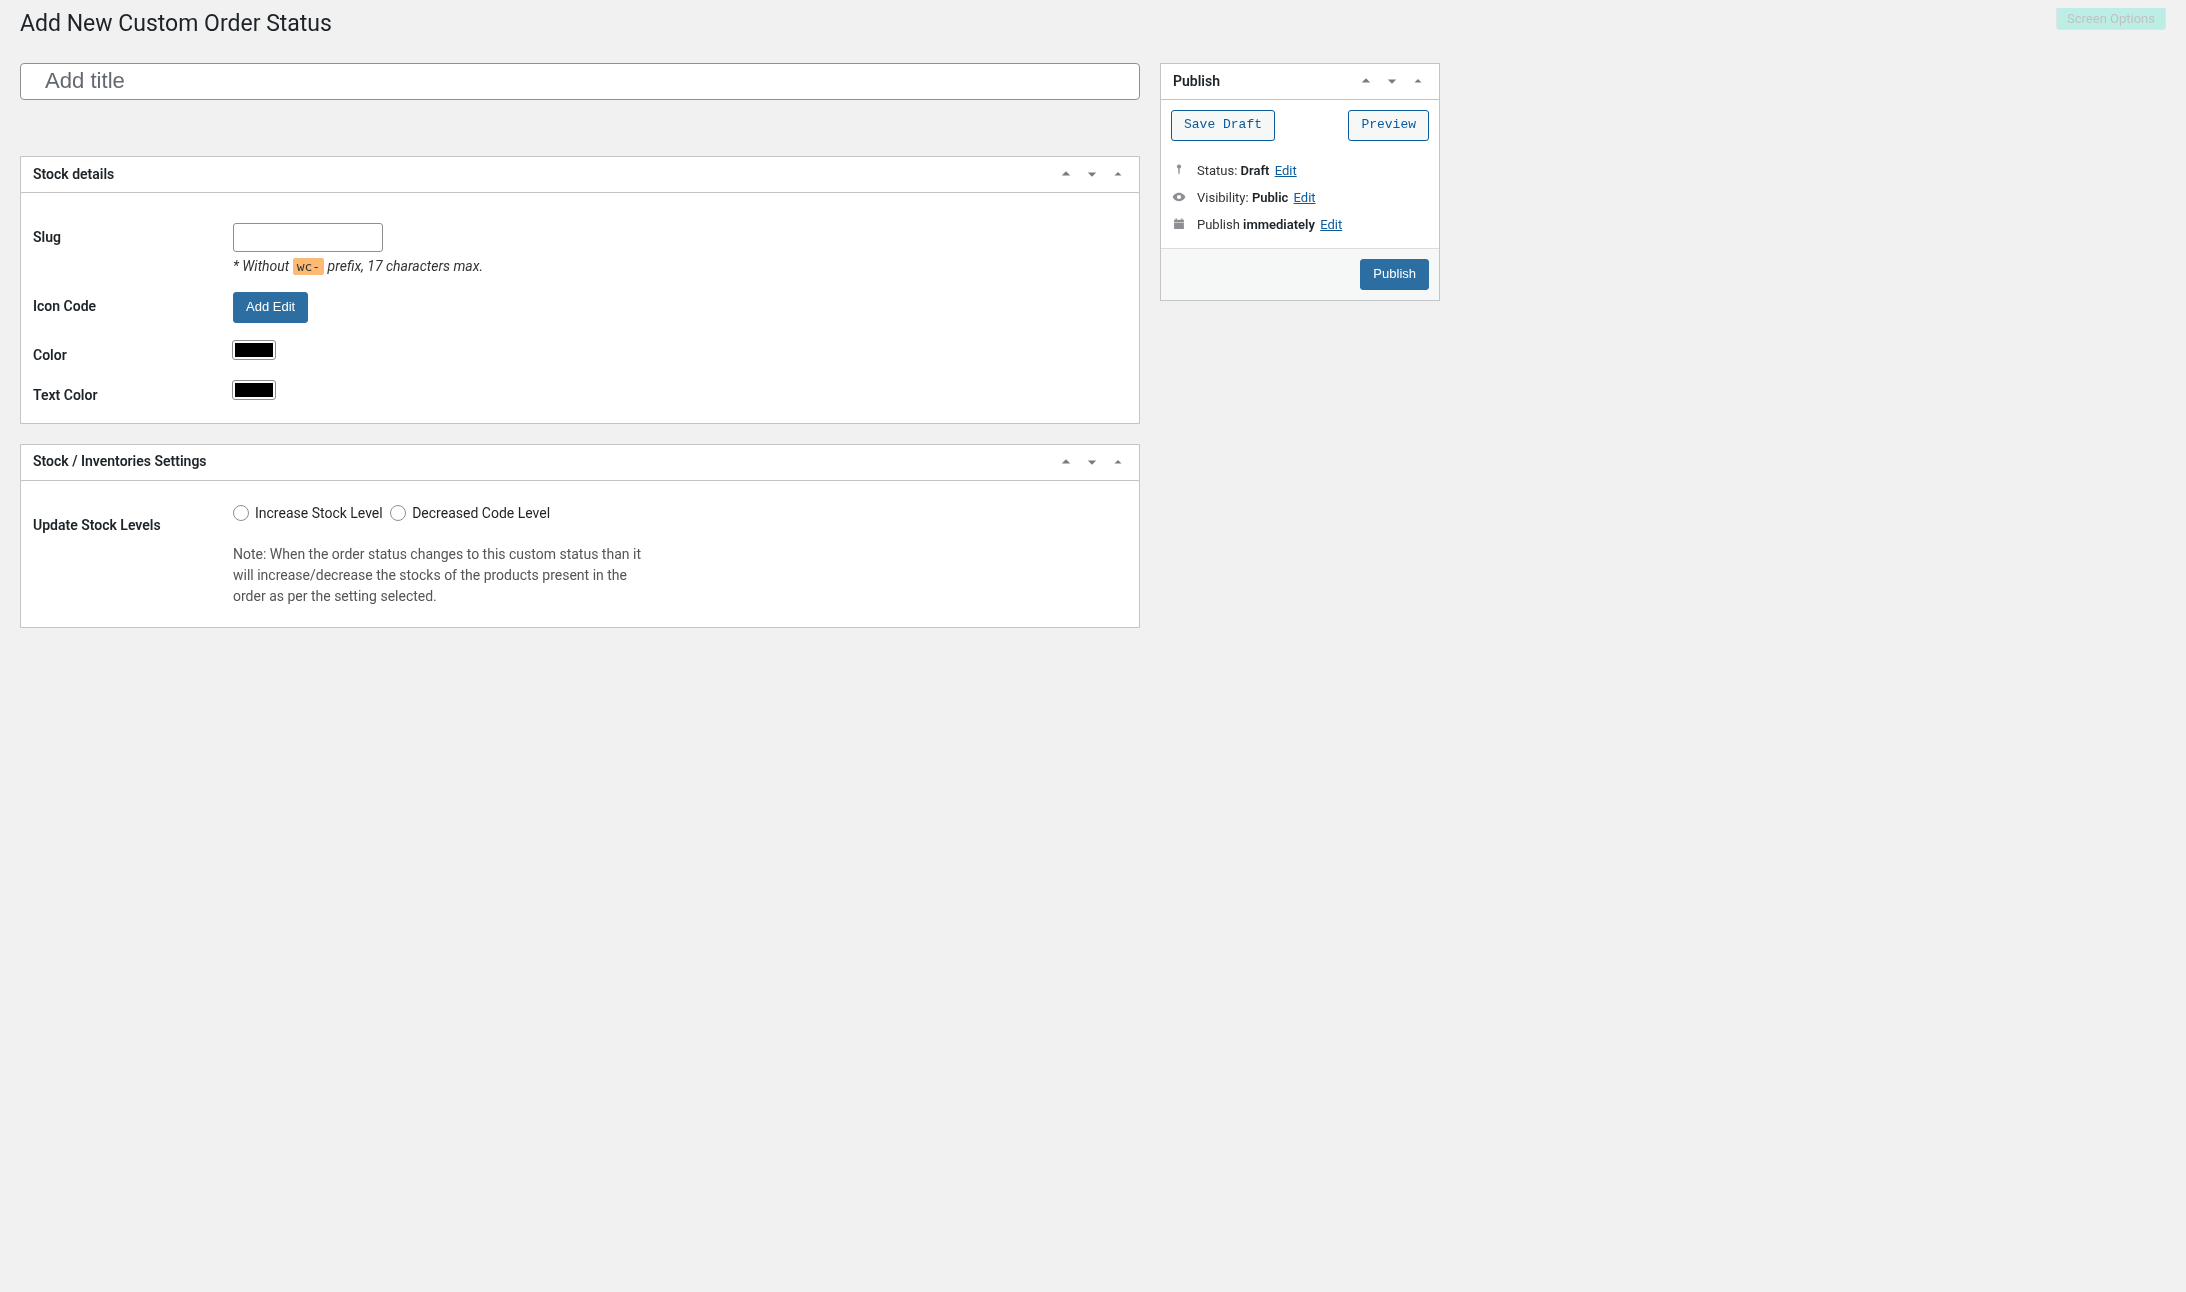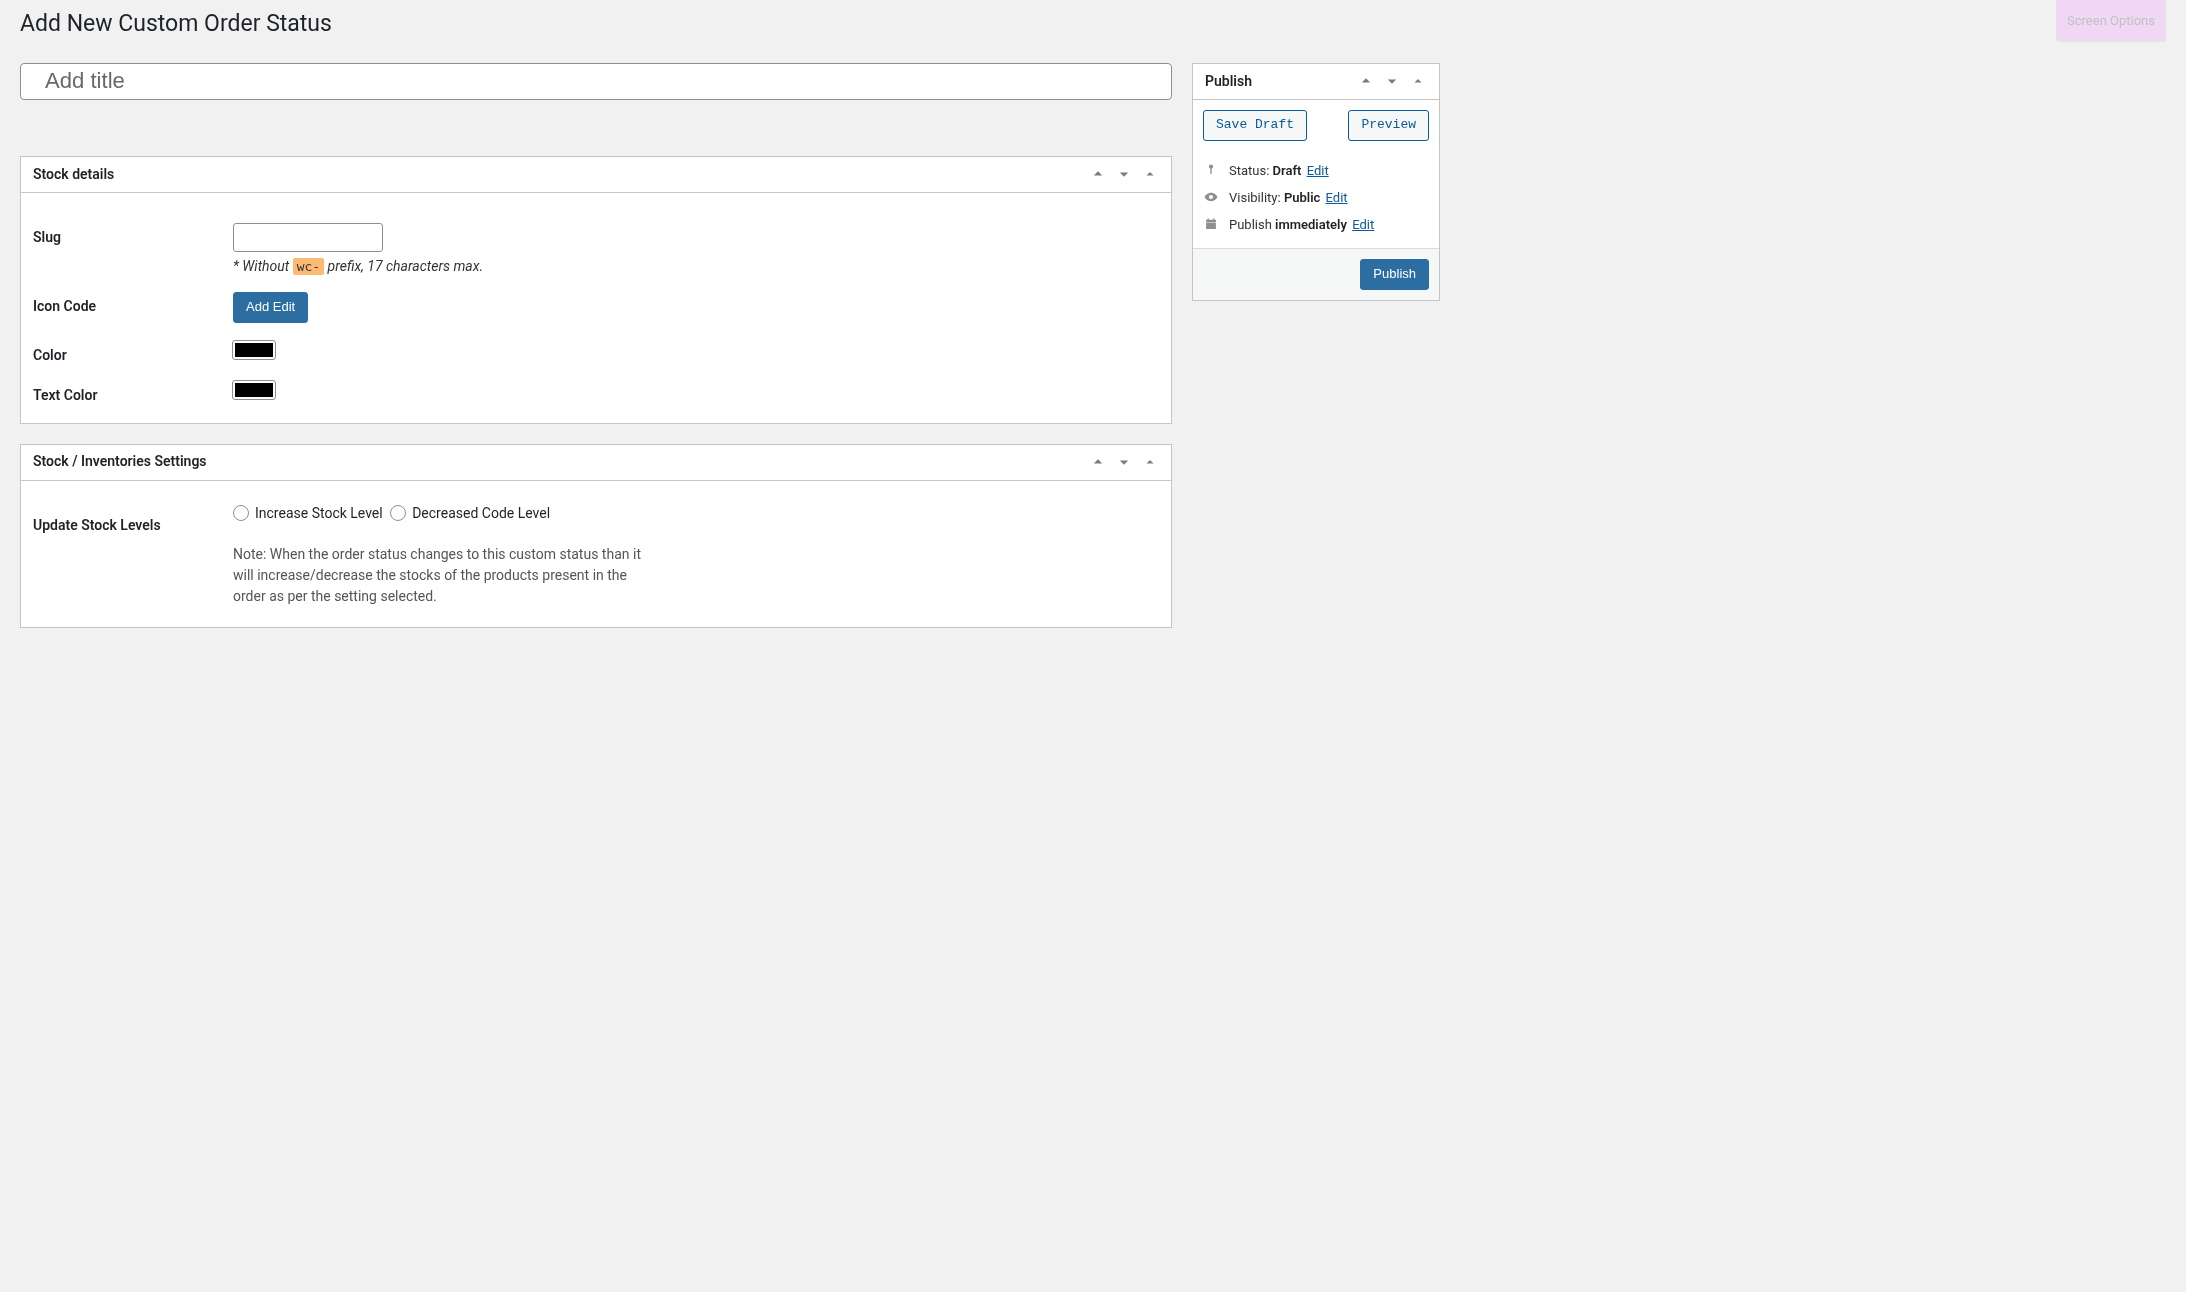--- a/index.html
+++ b/index.html
@@ -13,40 +13,40 @@
   .wrap { max-width: 1420px; }
   h1.page-title {
     font-size: 23px;
     font-weight: 400;
     padding: 9px 0 4px 0;
     line-height: 1.3;
     color: #1d2327;
   }
   .screen-options-tab {
     position: absolute;
-    top: 0;
+    top: 8px;
     right: 20px;
-    background: #f0abfc;
+    background: #5eead4;
     border: 1px solid #ccc;
     border-top: none;
     border-radius: 0 0 3px 3px;
-    padding: 13px 10px;
+    padding: 3px 10px;
     font-size: 13px;
     color: #646970;
     cursor: pointer;
     opacity: 0.35;
   }
   .columns {
     display: flex;
     gap: 20px;
     margin-top: 20px;
     align-items: flex-start;
   }
   .main-col { flex: 1; min-width: 0; }
-  .side-col { width: 248px; flex-shrink: 0; }
+  .side-col { width: 280px; flex-shrink: 0; }
   .title-input {
     width: 100%;
     padding: 3px 24px;
     font-size: 1.7em;
     line-height: 1.4;
     height: 37px;
     border: 1px solid #8c8f94;
     border-radius: 4px;
     background: #fff;
     color: #1d2327;

